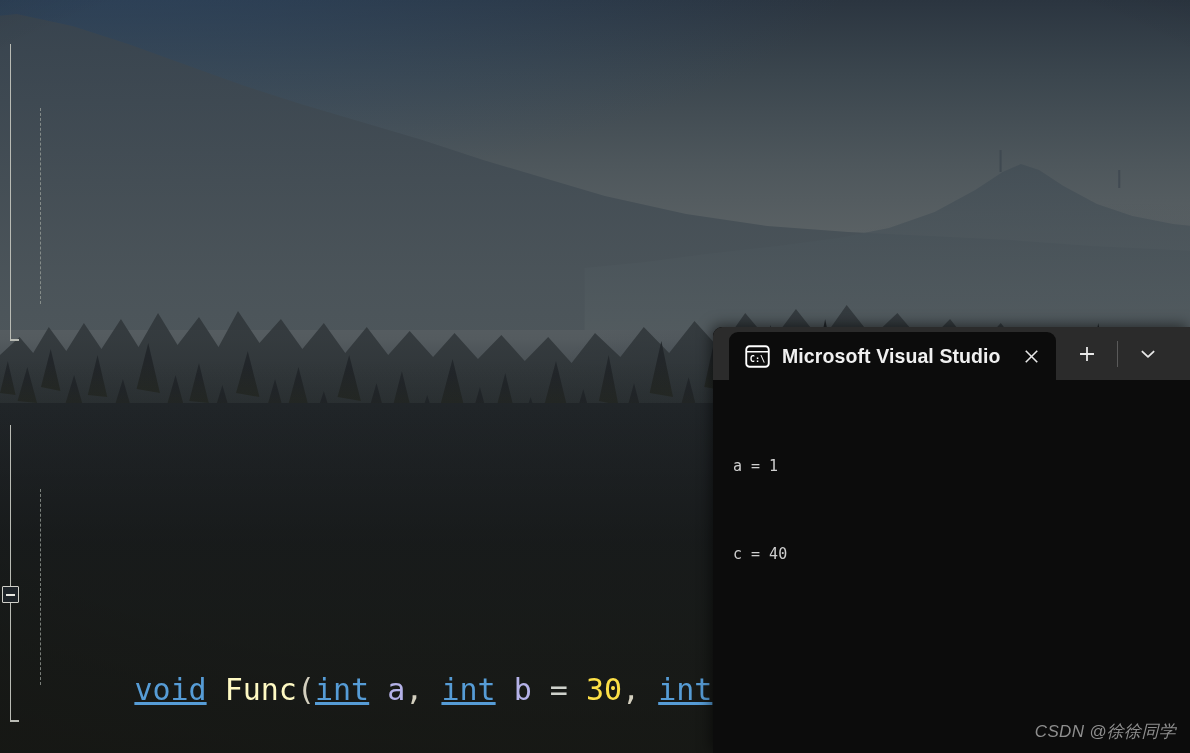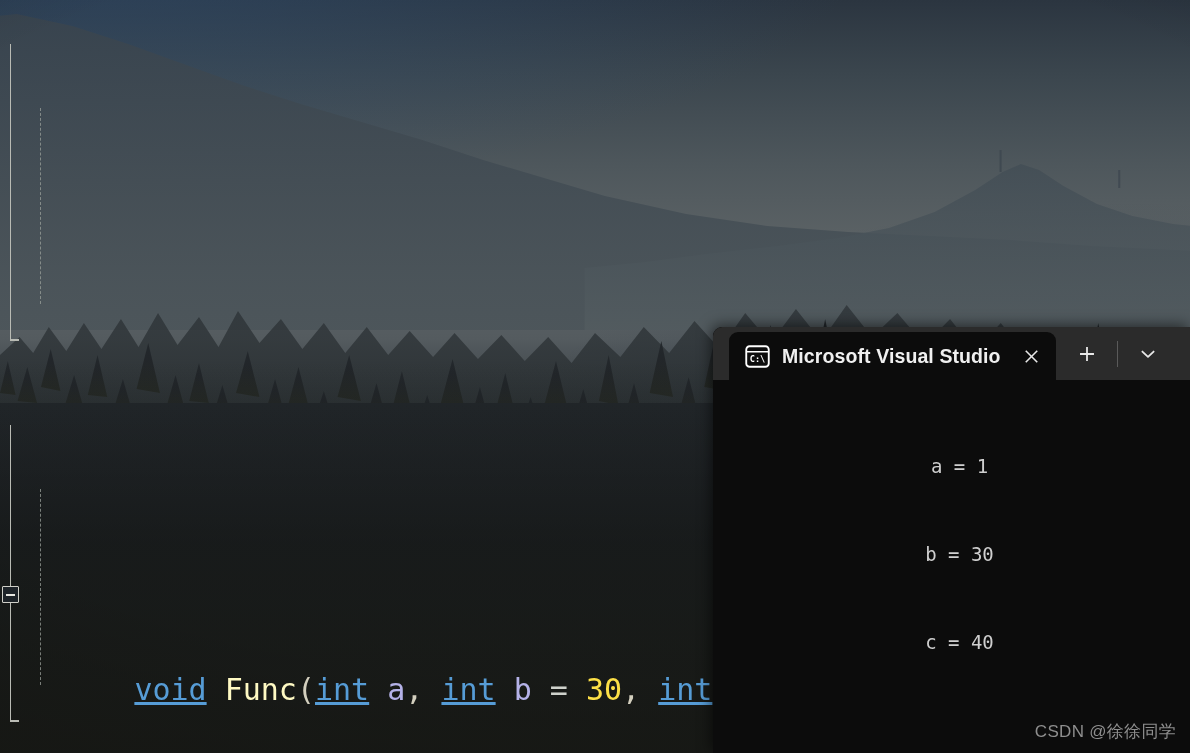--- a/index.html
+++ b/index.html
@@ -183,37 +183,37 @@
   .chrome-sep {
     width:1px; height:26px;
     background:#5a5a5a;
     margin:0 7px;
   }
   #console-body {
     position:relative;
     height:373px;
     padding:14px 4px 0 20px;
     font-family:"DejaVu Sans Mono", monospace;
-    font-size:19px;
+    font-size:15px;
     line-height:29.2px;
     color:#cfcfcf;
     white-space:pre;
-    text-align:center;
   }
   .con-line { height:29.2px; }
   .con-blank { height:29.2px; }
 
   
   #watermark {
     position:absolute;
     right:14px; bottom:10px;
     font-family:"Liberation Sans", sans-serif;
     font-size:17px;
     color:#8e8e8e;
     letter-spacing:.3px;
+    font-style:italic;
   }
 </style>
 </head>
 <body>
 
 <div id="screen">
 
   <div class="bg-layer bg-sky"></div>
   <div class="bg-layer bg-bluecast"></div>
 
@@ -410,21 +410,20 @@
         <span class="chrome-btn">
           <svg viewBox="0 0 16 16" width="18" height="18">
             <polyline points="3,5.8 8,10.6 13,5.8" fill="none" stroke="#e8e8e8" stroke-width="1.6" stroke-linecap="round" stroke-linejoin="round"></polyline>
           </svg>
         </span>
       </div>
     </div>
 
     <div id="console-body">
       <div class="con-line">a = 1</div>
-      <div class="con-line">b = 30</div>
       <div class="con-line">c = 40</div>
       <div class="con-blank"></div>
       
       
       
       
       
       
       
     </div>

